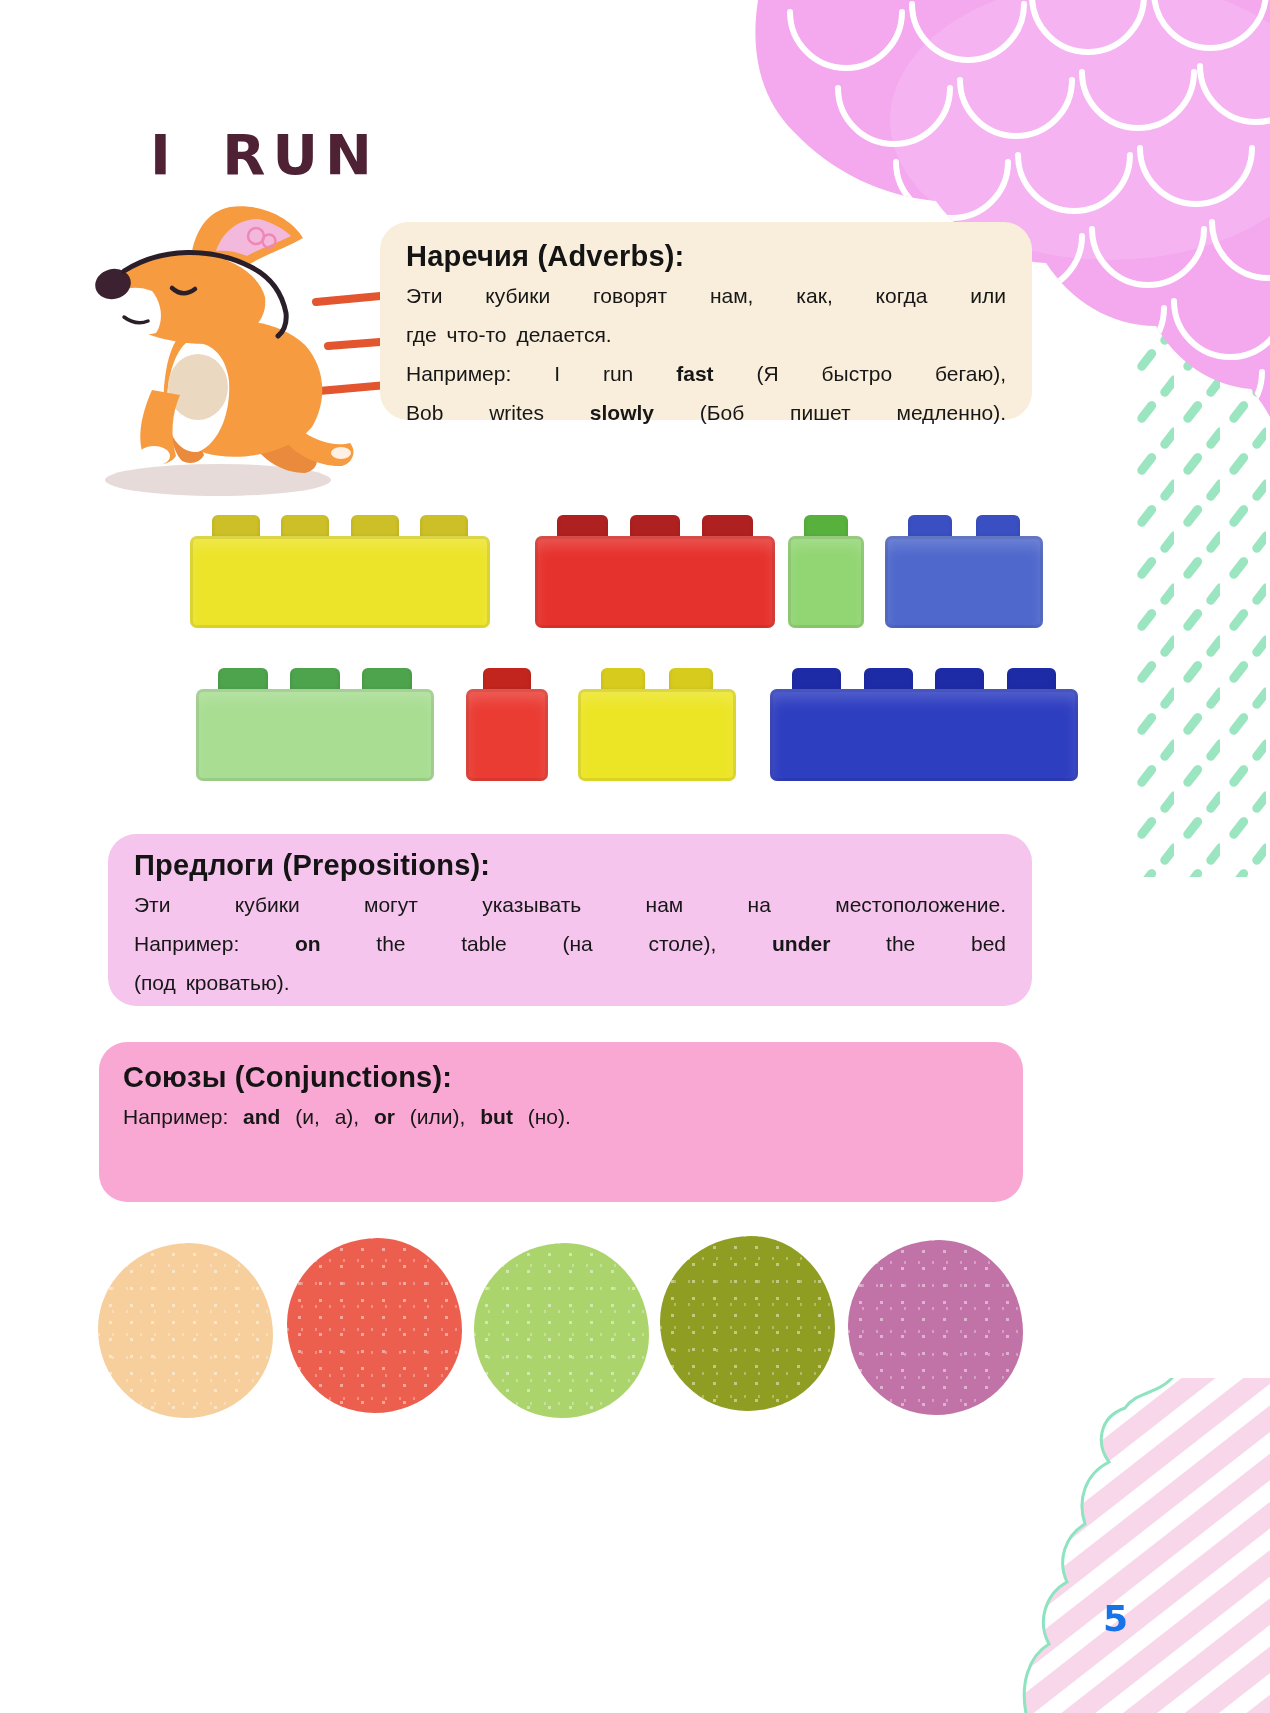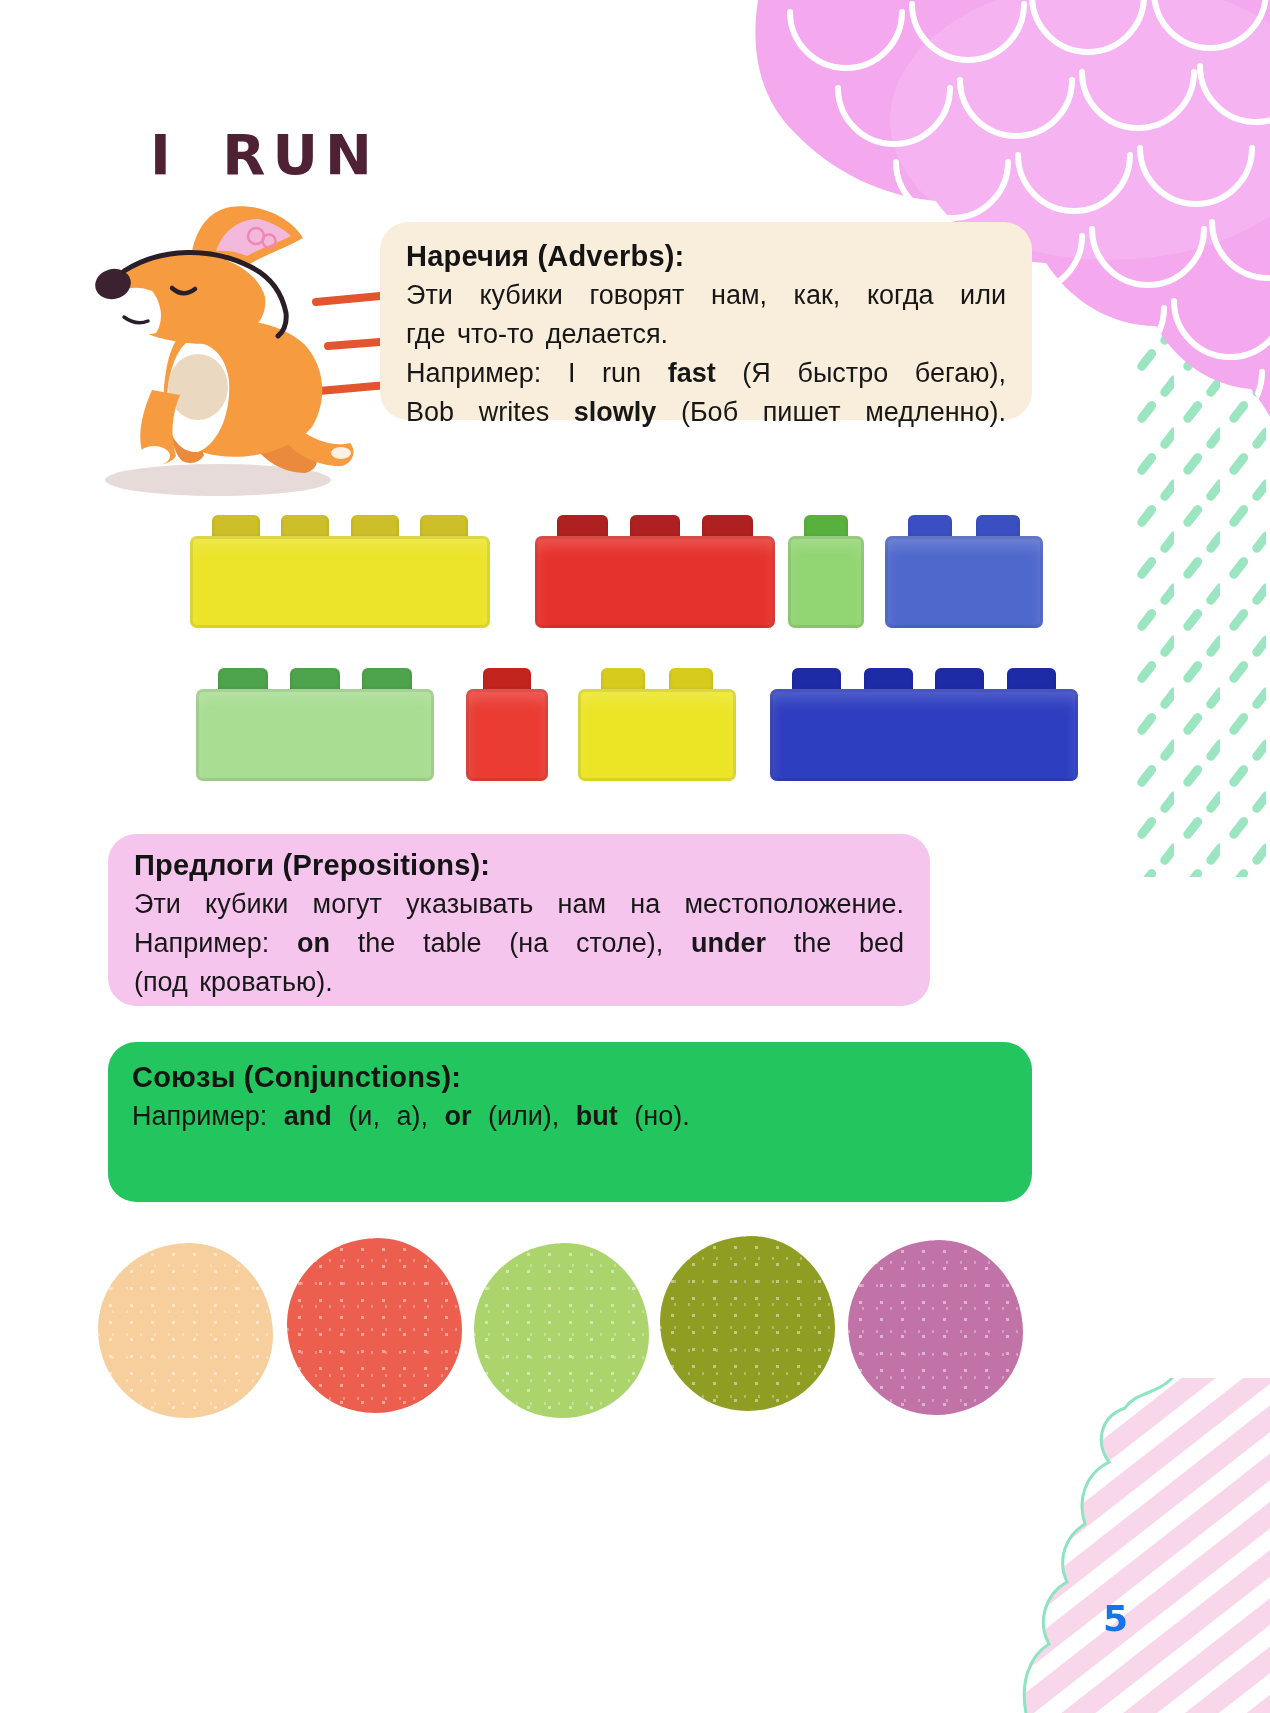--- a/index.html
+++ b/index.html
@@ -10,21 +10,21 @@
   .abs{position:absolute}
   
   .title{
     position:absolute;left:150px;top:122px;margin:0;
     font-family:"DejaVu Sans",sans-serif;font-size:56px;font-weight:800;
     letter-spacing:7px;word-spacing:18px;color:#4e2134;
   }
   
   .box{position:absolute;border-radius:28px;padding:15px 26px;box-sizing:border-box}
   .hd{font-weight:bold;font-size:29px;line-height:39px;color:#141414;letter-spacing:.2px}
-  .ln{font-size:27px;line-height:39px;color:#171717;word-spacing:4px;white-space:normal}
+  .ln{font-size:21px;line-height:39px;color:#171717;word-spacing:4px;white-space:normal}
   .ln b{font-weight:bold}
   .j{text-align:justify;text-align-last:justify}
   
   .brick{position:absolute;display:flex;flex-direction:column}
   .studs{display:flex;justify-content:space-evenly;align-items:flex-start;height:25px}
   .stud{height:25px;background:var(--s);border-radius:6px 6px 2px 2px;box-shadow:inset 0 -3px 4px rgba(0,0,0,.12)}
   .s4 .stud{width:16%}
   .s3 .stud{width:21%}
   .s2 .stud{width:28%}
   .s1 .stud{width:58%}
@@ -211,28 +211,28 @@
 <div class="brick s4" style="left: 770px; top: 668px; width: 308px; --b: #2e3ec0; --s: #1e2ba6;">
   <div class="studs">
       <div class="stud"></div>
       <div class="stud"></div>
       <div class="stud"></div>
       <div class="stud"></div>
     </div>
   <div class="bbody"></div>
 </div>
 
-<section class="box" style="left: 108px; top: 834px; width: 822px; height: 172px; padding-top: 12px; background: rgb(245, 197, 238);">
+<section class="box" style="left: 108px; top: 834px; width: 924px; height: 172px; padding-top: 12px; background: rgb(245, 197, 238);">
   <div class="hd">Предлоги (Prepositions):</div>
   <div class="ln j">Эти кубики могут указывать нам на местоположение.</div>
   <div class="ln j"><span>Например: </span><b>on</b><span> the table (на столе), </span><b>under</b><span> the bed</span></div>
   <div class="ln">(под кроватью).</div>
 </section>
 
-<section class="box" style="left: 108px; top: 1042px; width: 924px; height: 160px; padding-top: 16px; background: #22c55e; padding-left: 24px;">
+<section class="box" style="left: 99px; top: 1042px; width: 924px; height: 160px; padding-top: 16px; background: #f9a8d4; padding-left: 24px;">
   <div class="hd">Союзы (Conjunctions):</div>
   <div class="ln" style="word-spacing:9px"><span>Например: </span><b>and</b><span> (и, а), </span><b>or</b><span> (или), </span><b>but</b><span> (но).</span></div>
 </section>
 
 <div class="stamp" style="left: 98px; --c: #f6cf9c;"></div>
 <div class="stamp" style="left: 287px; top: 1238px; --c: #ec5f4f;"></div>
 <div class="stamp" style="left: 474px; --c: #abd46c;"></div>
 <div class="stamp" style="left: 660px; top: 1236px; --c: #8f9d22;"></div>
 <div class="stamp" style="left: 848px; top: 1240px; --c: #c172a7;"></div>
 

